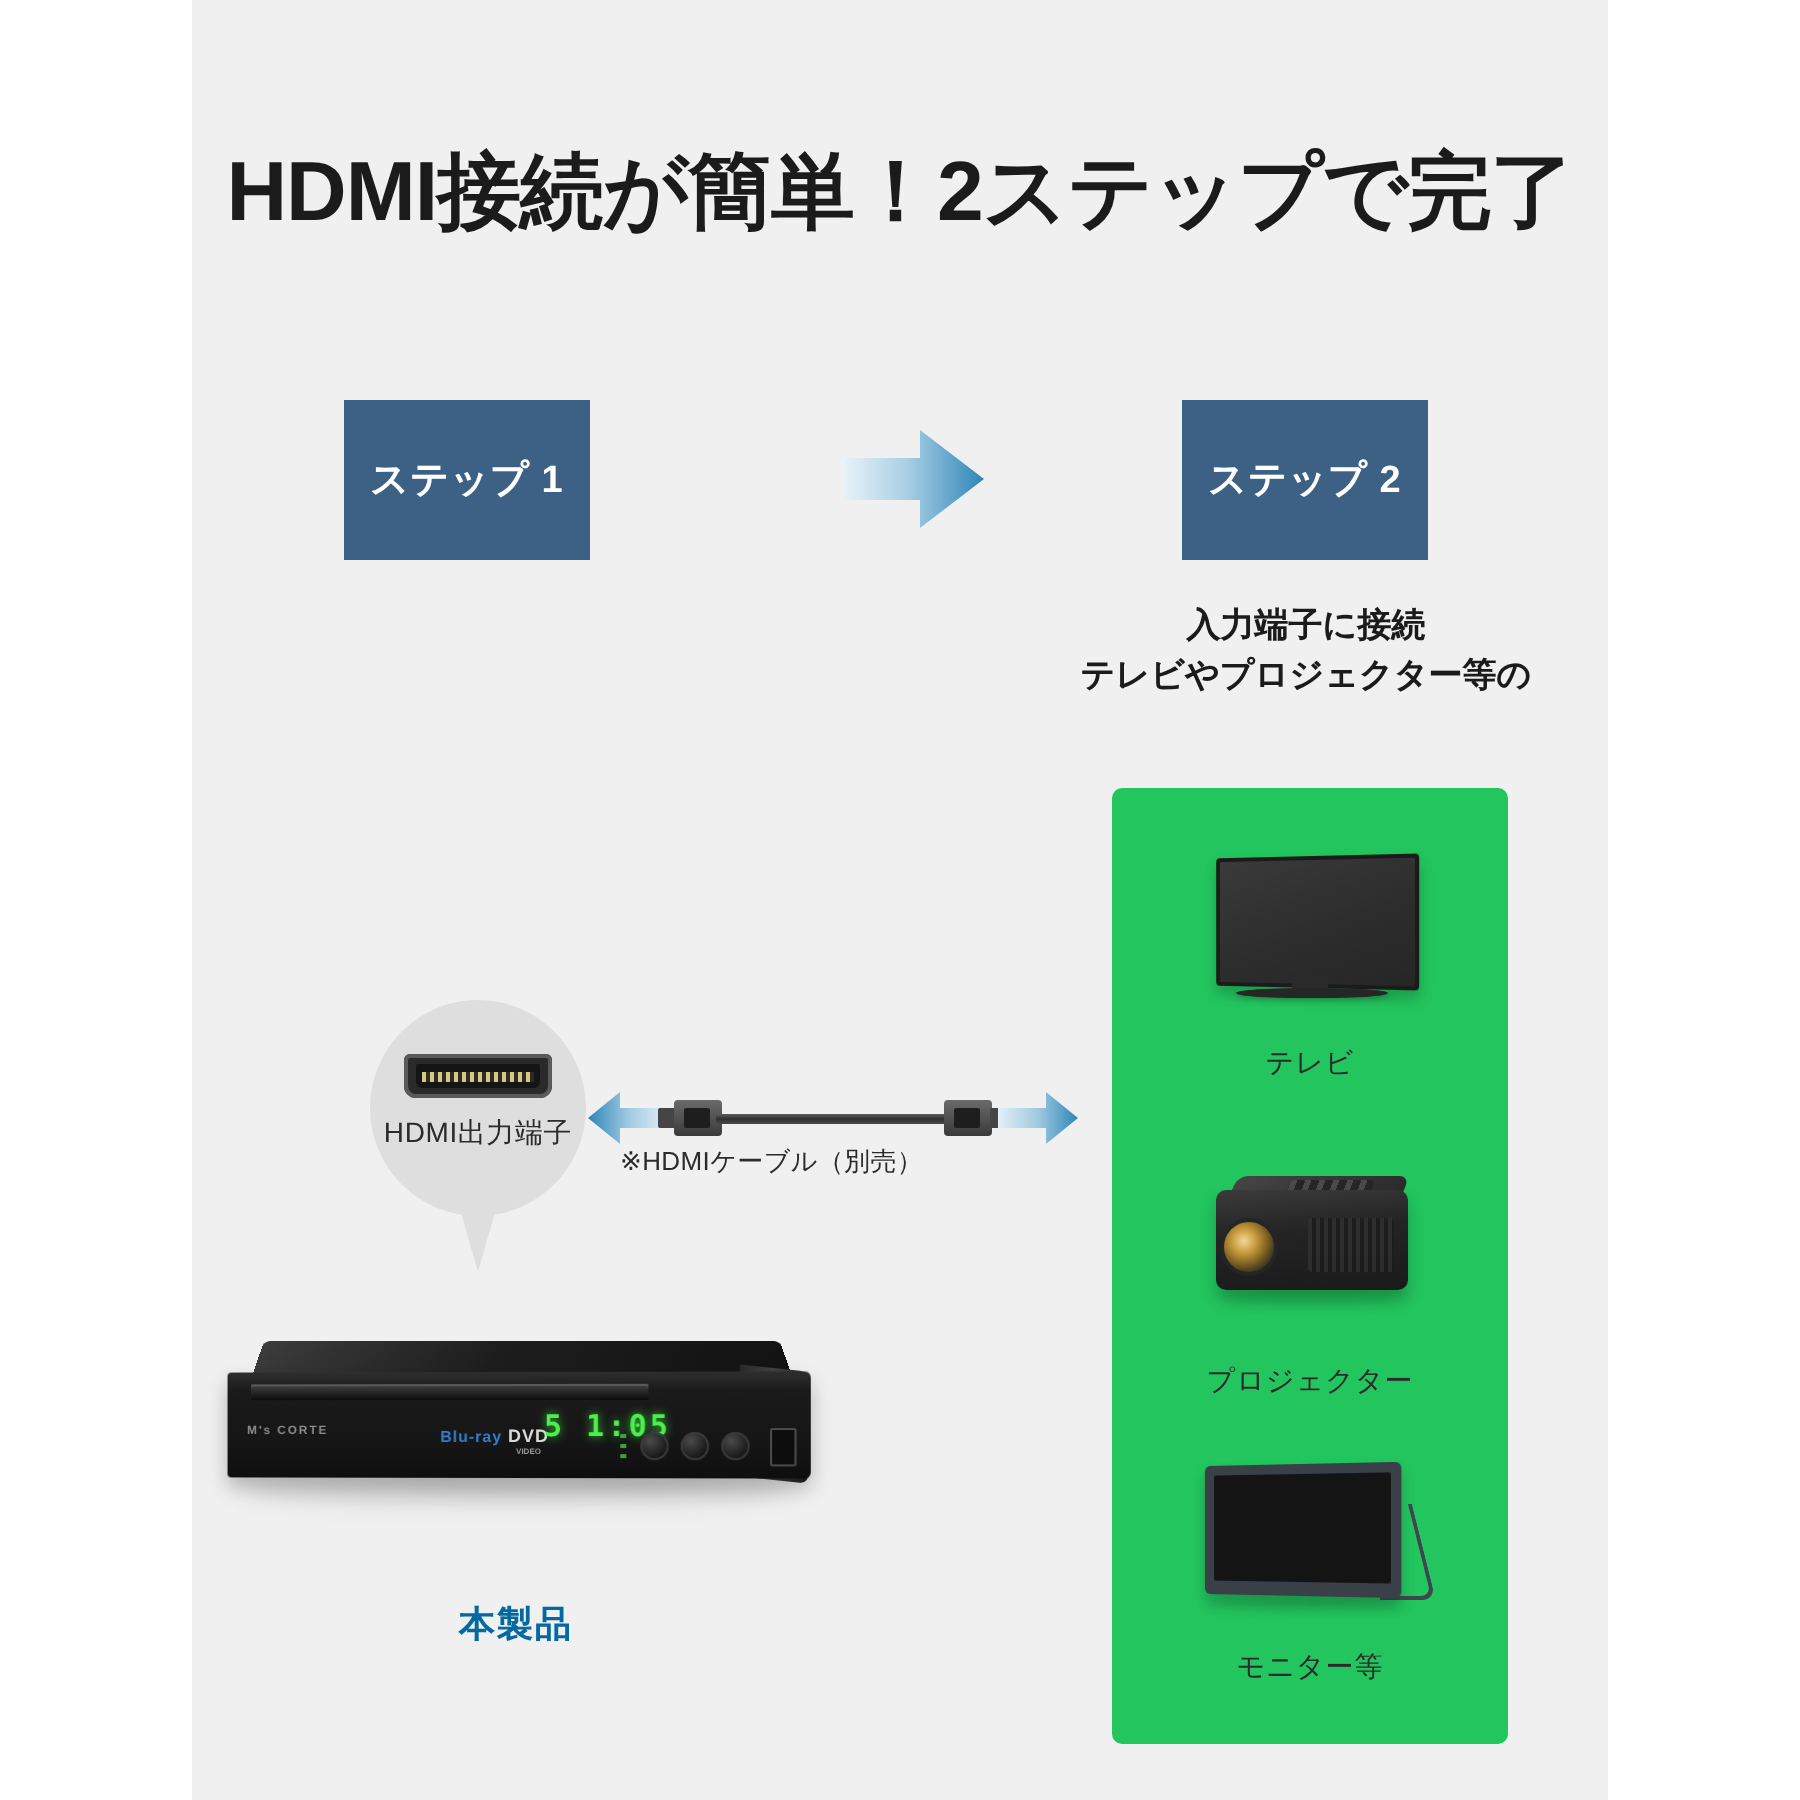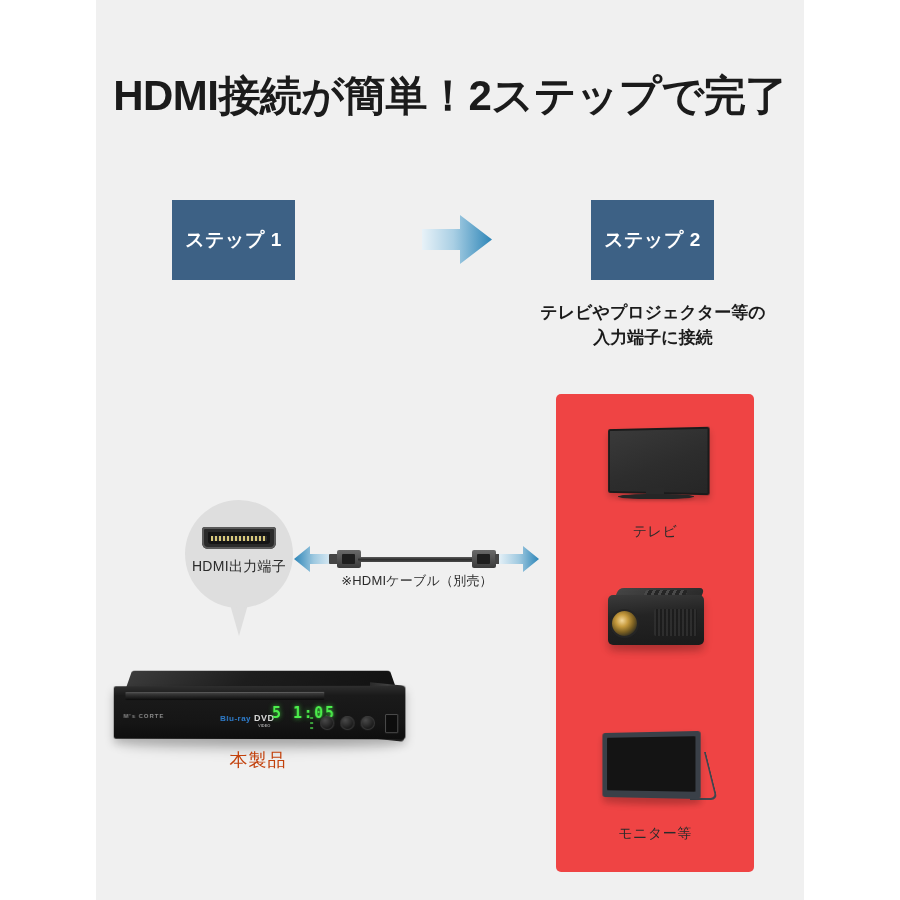--- a/index.html
+++ b/index.html
@@ -74,21 +74,21 @@
     position: absolute;
     left: 422px; top: 213px;
     width: 70px; height: 53px;
   }
 
   
   .device-panel {
     position: absolute;
     left: 556px; top: 394px;
     width: 198px; height: 478px;
-    background: #ef4444;
+    background: #22c55e;
     border-radius: 5px;
   }
   .device-cell {
     position: absolute;
     left: 0;
     width: 198px;
     text-align: center;
   }
   #device-tv   { top: 18px; }
   #device-proj { top: 177px; }
@@ -318,21 +318,21 @@
   }
   .cable-arrow-r {
     position: absolute;
     left: 203px; top: 5px;
     width: 40px; height: 28px;
   }
   .cable-caption {
     position: absolute;
     left: 14px; top: 32px;
     width: 214px;
-    text-align: center;
+    text-align: left;
     font-size: 13px;
     color: #2b2b2b;
     letter-spacing: 0.2px;
   }
 
   
   .player {
     position: absolute;
     left: 108px; top: 662px;
     width: 300px; height: 95px;
@@ -446,26 +446,26 @@
   .player-shadow {
     position: absolute;
     left: 14px; top: 76px;
     width: 274px; height: 12px;
     background: rgba(0,0,0,.16);
     filter: blur(6px);
     border-radius: 50%;
   }
   .player-label {
     position: absolute;
-    left: 108px; top: 748px;
+    left: 108px; top: 800px;
     width: 300px;
     text-align: center;
     font-size: 18px;
-    font-weight: 400;
-    color: #c2410c;
+    font-weight: 700;
+    color: #0369a1;
     letter-spacing: 1px;
   }
 </style>
 </head>
 <body>
 
 <div id="page">
 
   <div class="content-bg"></div>
 
@@ -486,22 +486,22 @@
           <stop offset="0%" stop-color="#e8f2f8"></stop>
           <stop offset="45%" stop-color="#a9cfe4"></stop>
           <stop offset="100%" stop-color="#2e86b8"></stop>
         </linearGradient>
       </defs>
       <path d="M0,16 L38,16 L38,2 L70,26.5 L38,51 L38,37 L0,37 Z" fill="url(#arrGrad)"></path>
     </svg>
   </div>
 
   <div class="step-caption" id="step2-caption">
+    <div>入力端子に接続</div>
     <div>テレビやプロジェクター等の</div>
-    <div>入力端子に接続</div>
   </div>
 
   <div class="device-panel">
 
     <div class="device-cell" id="device-tv">
       <div class="device-art">
         <div class="tv-screen"></div>
         <div class="tv-neck"></div>
         <div class="tv-base"></div>
       </div>
@@ -510,20 +510,21 @@
 
     <div class="device-cell" id="device-proj">
       <div class="device-art">
         <div class="proj-shadow"></div>
         <div class="proj-top"></div>
         <div class="proj-knobs"></div>
         <div class="proj-body"></div>
         <div class="proj-vent"></div>
         <div class="proj-lens"></div>
       </div>
+      <div class="device-label">プロジェクター</div>
     </div>
 
     <div class="device-cell" id="device-mon">
       <div class="device-art">
         <div class="mon-shadow"></div>
         <div class="mon-stand"></div>
         <div class="mon-frame">
           <div class="mon-screen"></div>
         </div>
       </div>

